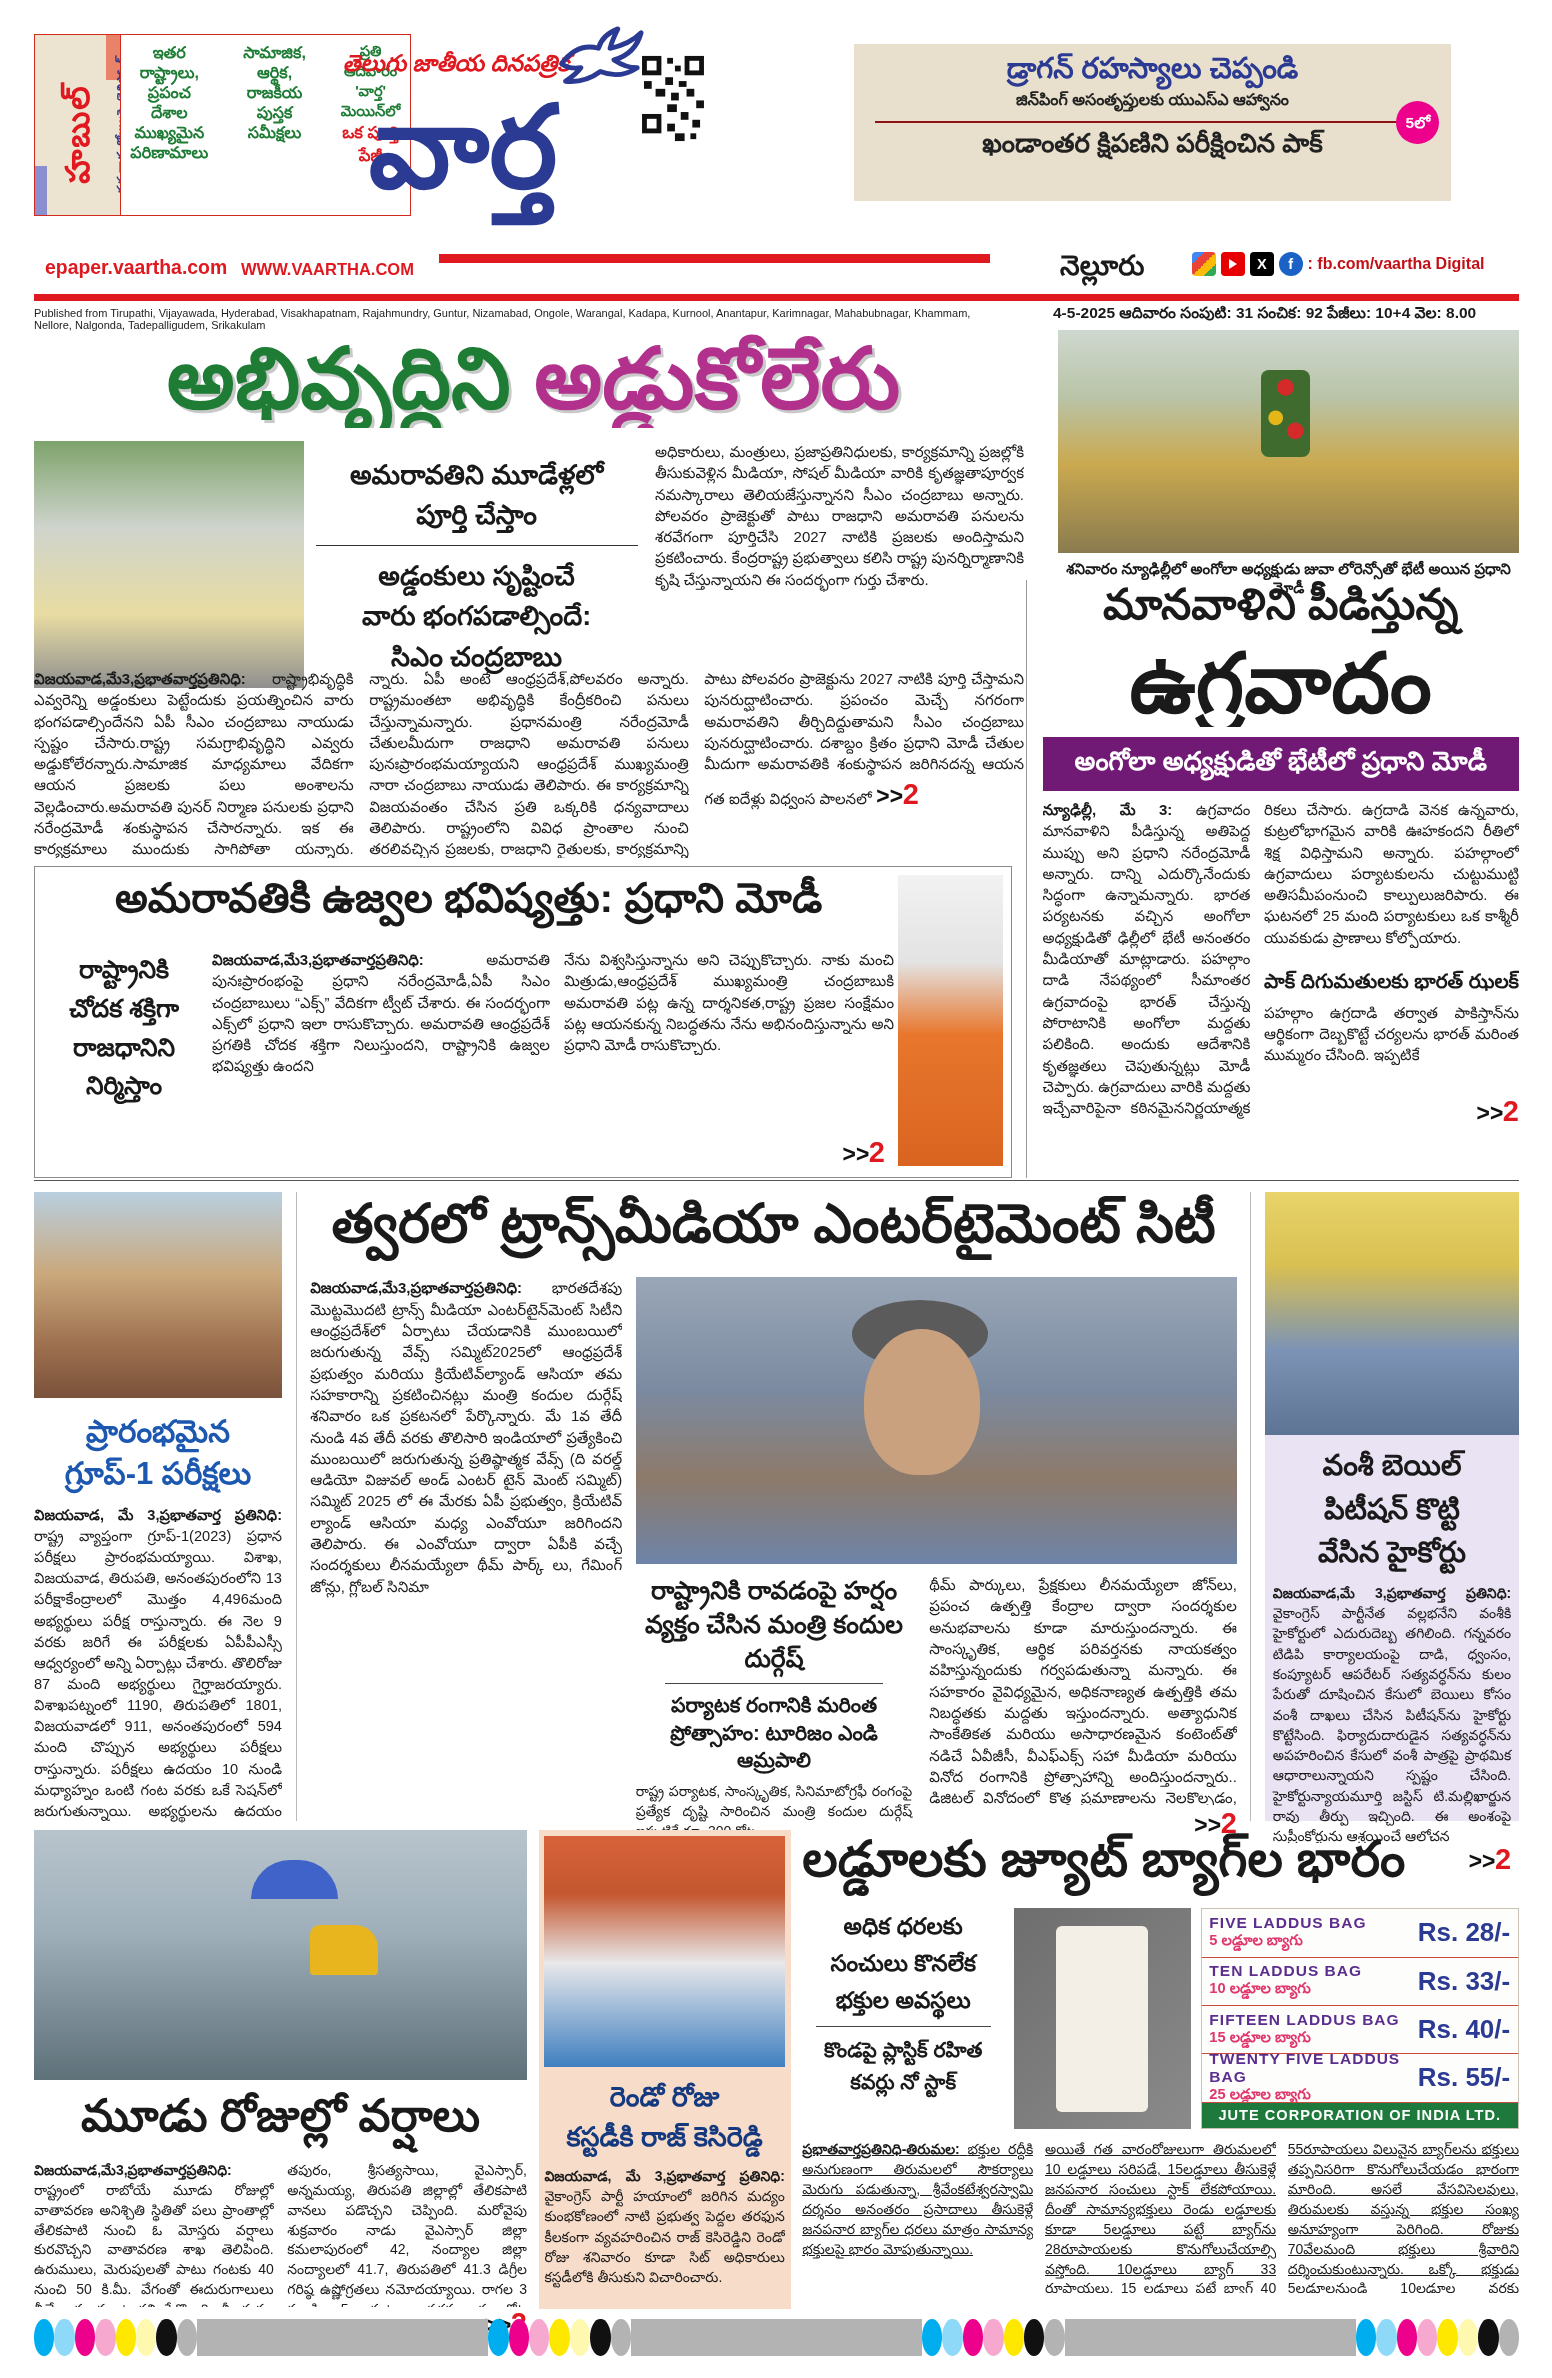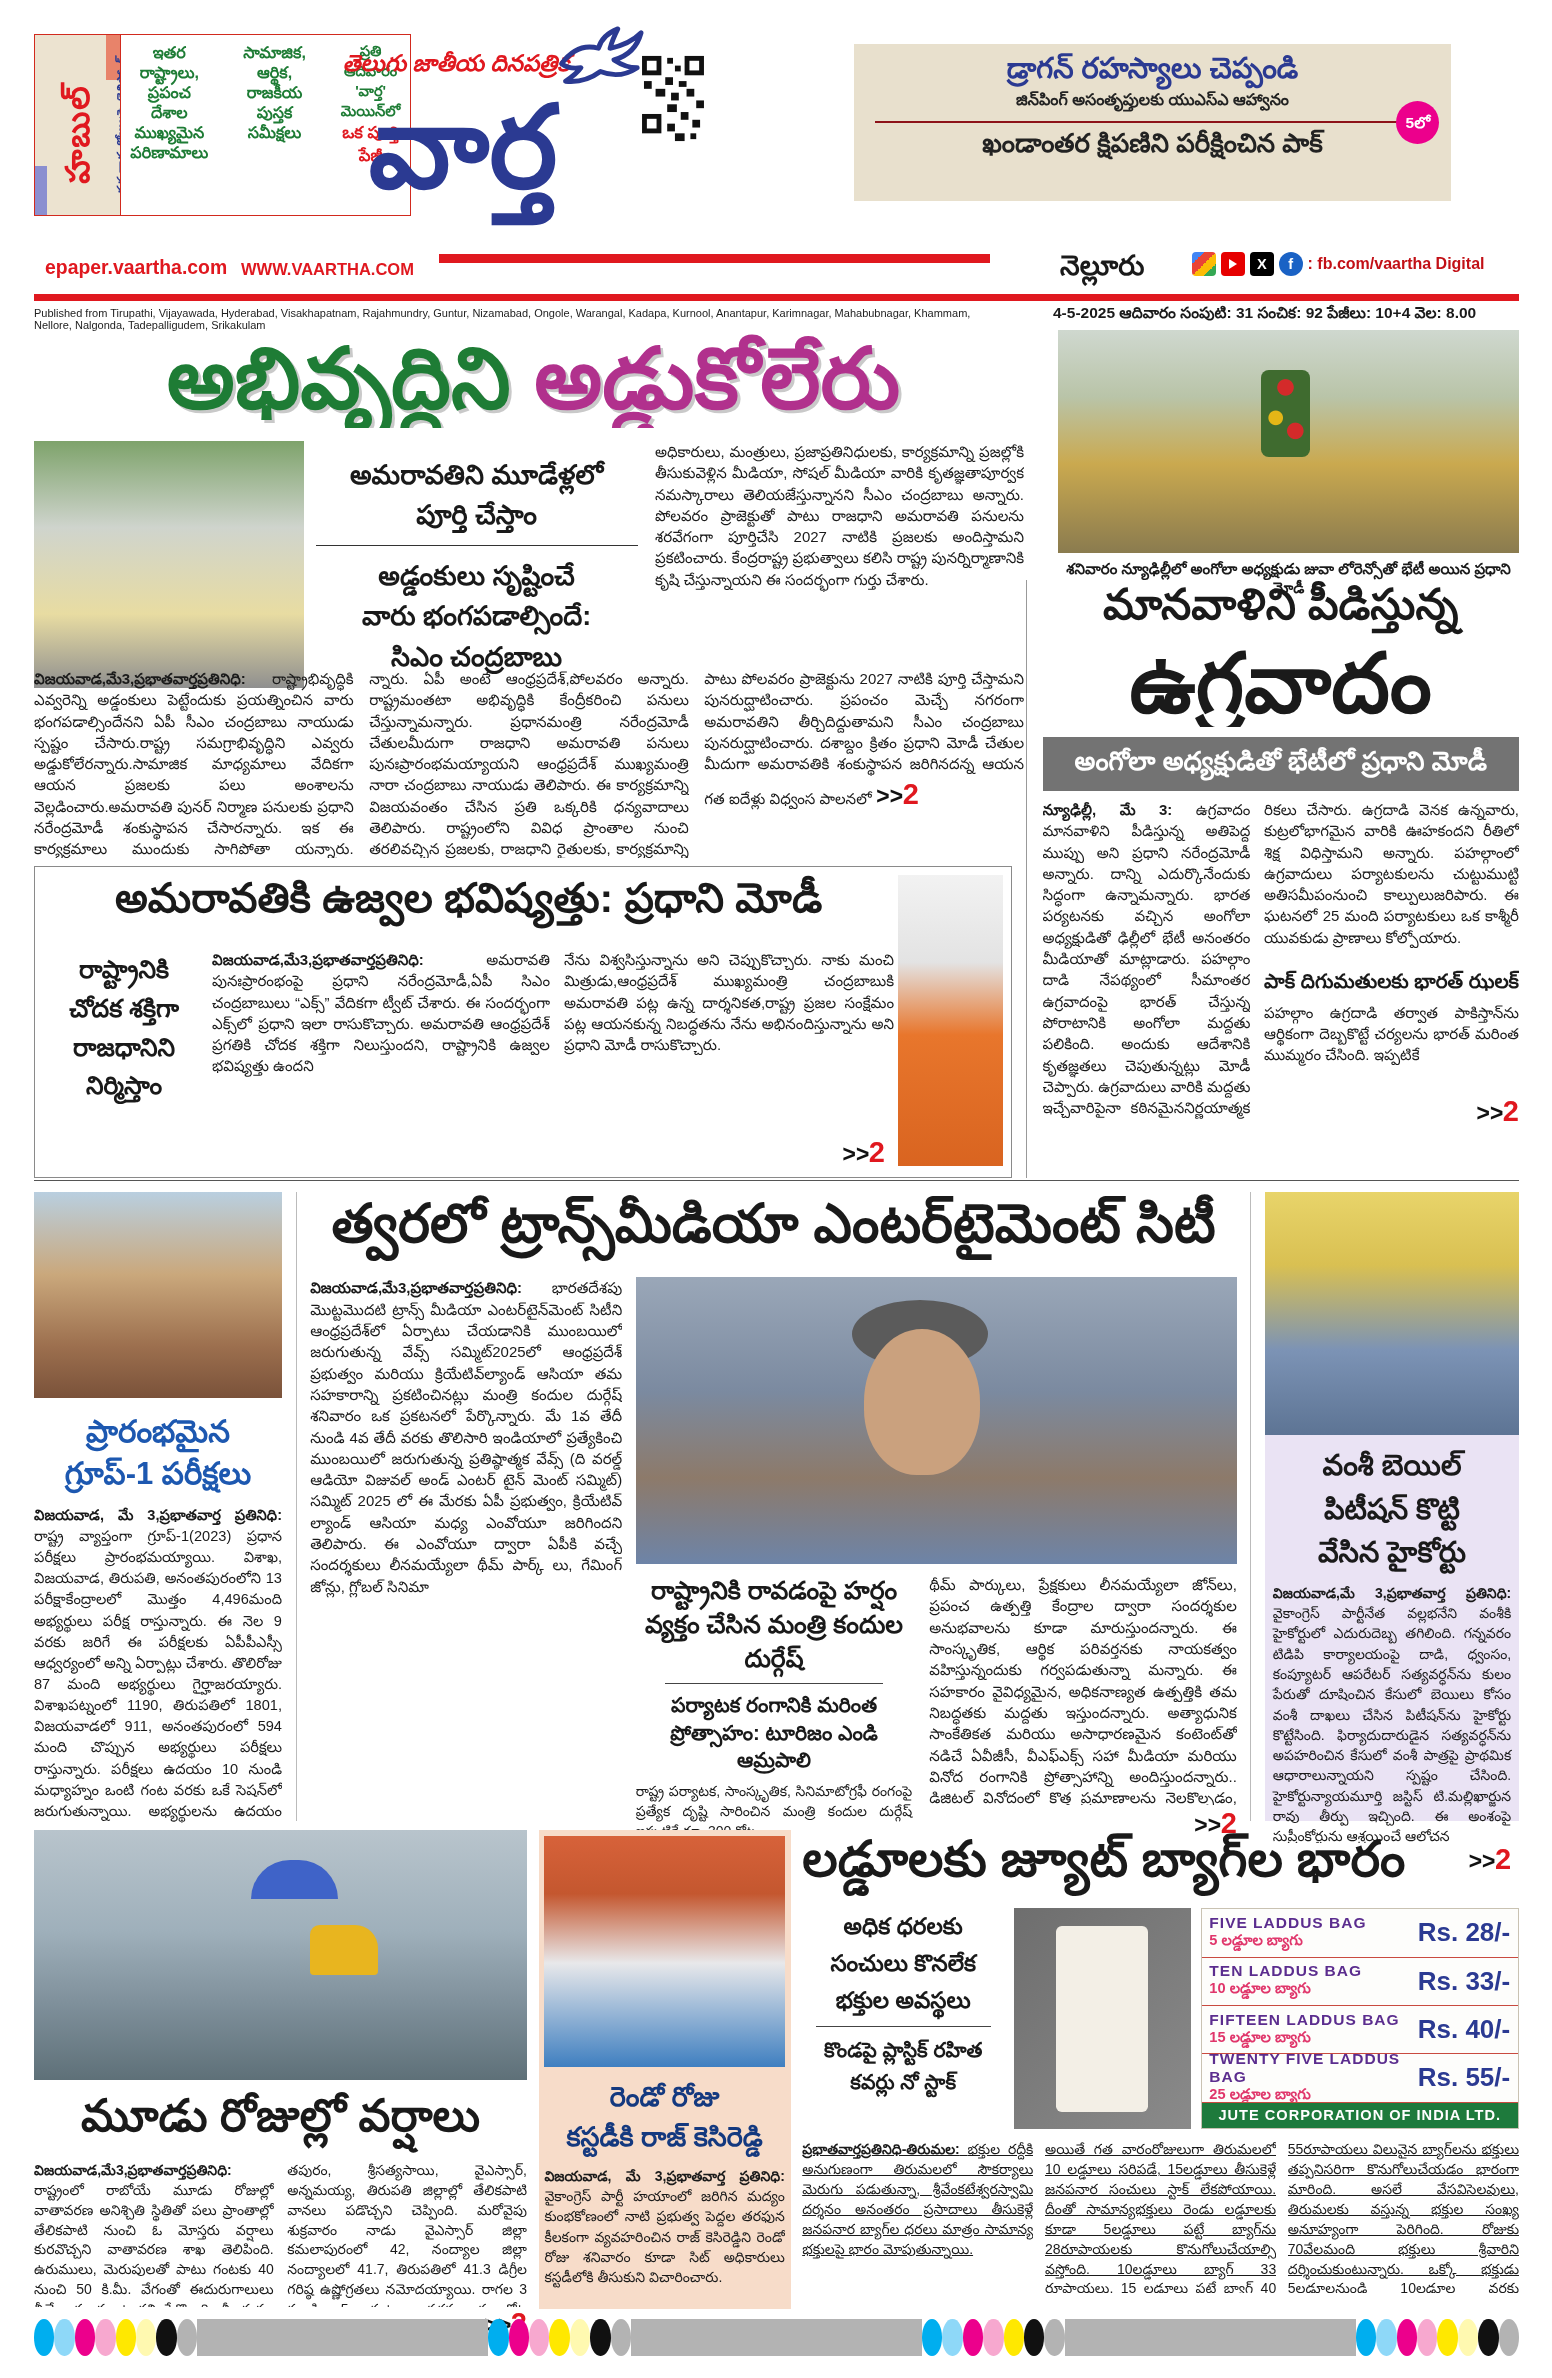--- a/index.html
+++ b/index.html
@@ -72,21 +72,21 @@
   #modi-head{position:absolute;left:11.6px;top:7.8px;width:844px;font-weight:bold;font-size:41px;white-space:nowrap;overflow:hidden;text-align:center;}
   #modi-photo{position:absolute;right:7.8px;top:7.8px;width:105px;height:291px;background:linear-gradient(180deg,#f2f2f2 0%,#e3e3e3 30%,#e8762c 55%,#d96420 100%);}
   #modi-deck{position:absolute;left:13.6px;top:83px;width:151px;font-weight:bold;font-size:25px;line-height:1.55;text-align:center;}
   #modi-c1{position:absolute;left:177px;top:82px;width:338px;height:215px;overflow:hidden;}
   #modi-c2{position:absolute;left:529px;top:82px;width:330px;height:194px;overflow:hidden;}
   #modi-more{position:absolute;right:126px;bottom:7.8px;}
   
   #terror{position:absolute;left:992px;top:254px;width:493px;height:598px;border-left:1px solid #999;padding-left:15.5px;box-sizing:border-box;}
   #terror .h1{font-weight:bold;font-size:43px;text-align:center;white-space:nowrap;overflow:hidden;}
   #terror .h2{font-weight:bold;font-size:83px;text-align:center;line-height:1.05;white-space:nowrap;overflow:hidden;}
-  #terror .banner{background:#737373;color:#fff;font-weight:bold;font-size:26px;text-align:center;padding:8.7px 3.9px;margin:9.7px 0 7.8px;white-space:nowrap;overflow:hidden;}
+  #terror .banner{background:#701a75;color:#fff;font-weight:bold;font-size:26px;text-align:center;padding:8.7px 3.9px;margin:9.7px 0 7.8px;white-space:nowrap;overflow:hidden;}
   #terror .cols{display:flex;gap:13.6px;}
   #terror .cols .c{flex:1;}
   #terror .c1{height:320px;overflow:hidden;}
   #terror .c2a{height:163px;overflow:hidden;}
   #terror .sub{font-weight:bold;font-size:20px;text-align:center;margin:7.8px 0 3.9px;white-space:nowrap;overflow:hidden;}
   #terror .c2b{height:93px;overflow:hidden;}
   #terror .more{display:block;text-align:right;}
   #lead-div{position:absolute;left:0;top:854px;width:1485px;border-top:1.9px solid #555;}
   
   #sec3{display:flex;margin:7.8px 34px 0;height:629px;gap:13.6px;}

